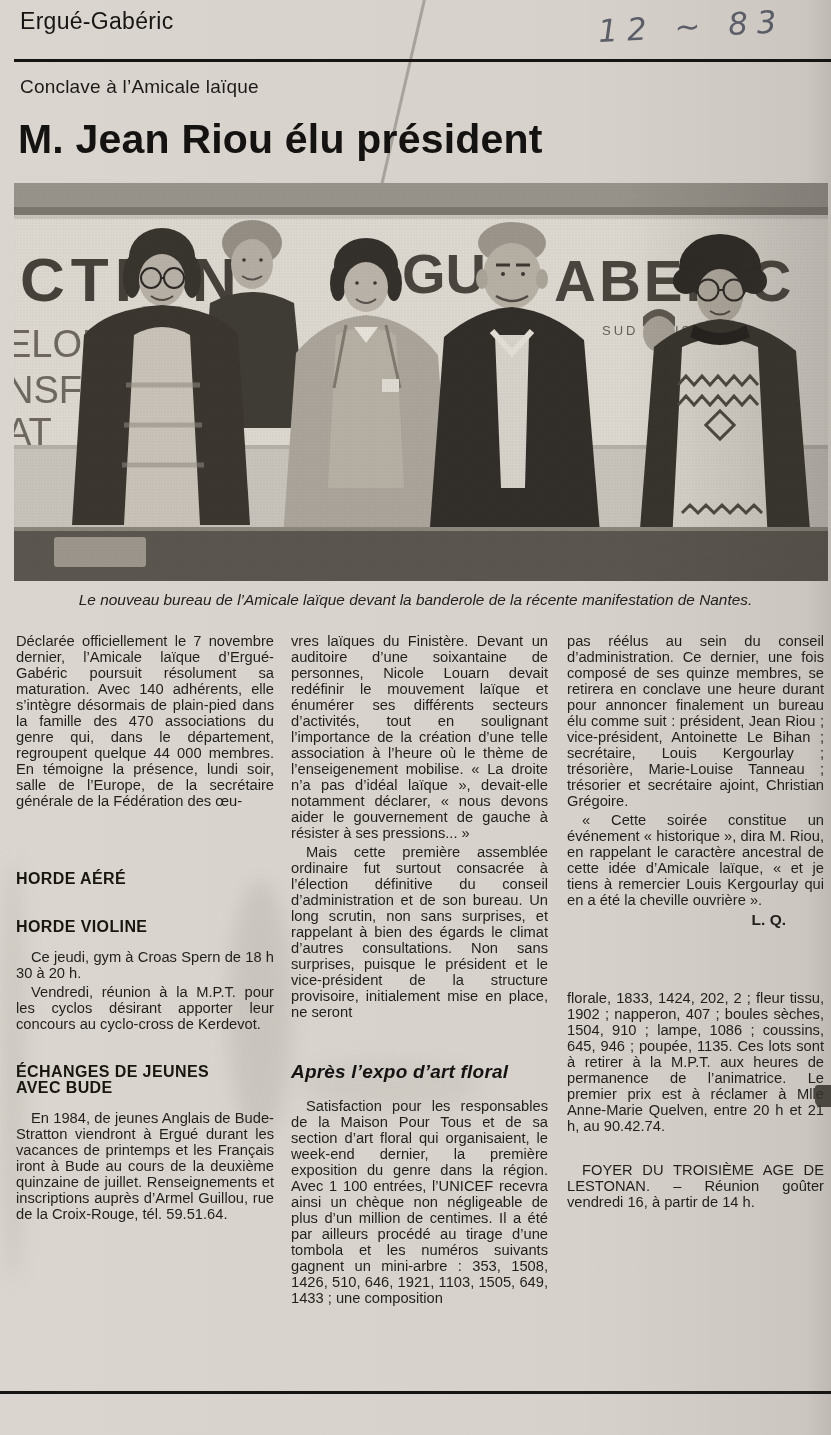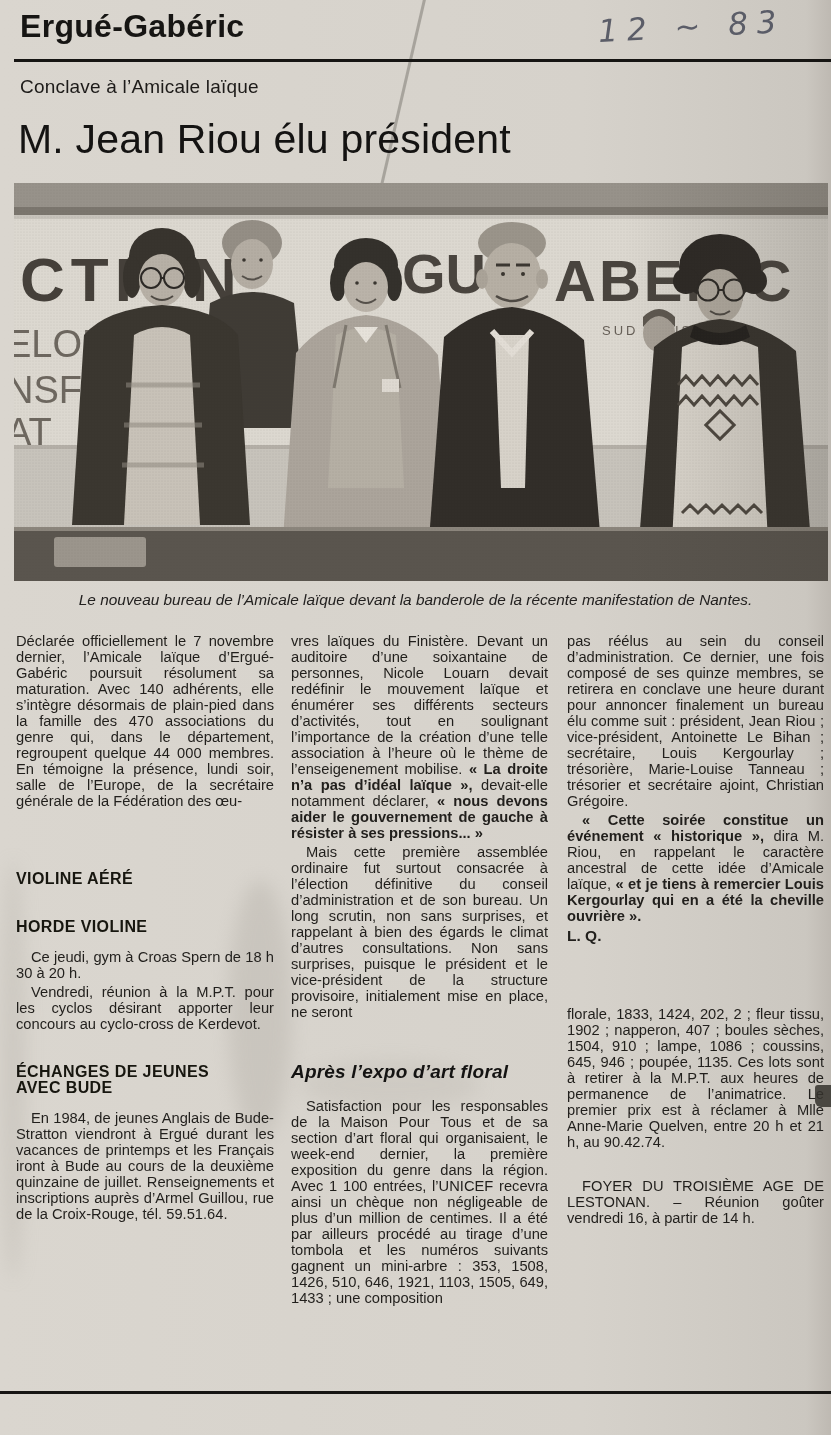--- a/index.html
+++ b/index.html
@@ -1,43 +1,43 @@
 <!DOCTYPE html>
 <html lang="fr"><head>
 <meta charset="utf-8">
 <style>
   html,body{margin:0;padding:0;background:#b9b5ae;}
   .page{
     position:relative;width:831px;height:1435px;overflow:hidden;
     background:linear-gradient(90deg,#dad6cf 0%,#d6d2cb 70%,#cbc7c0 97%,#beb9b2 100%);
     font-family:"Liberation Sans",sans-serif;color:#211f1c;
   }
-  .region{position:absolute;left:20px;top:8px;font-size:32px;font-weight:bold;letter-spacing:.3px;color:#161513;}
+  .region{position:absolute;left:20px;top:8px;font-size:23px;font-weight:normal;letter-spacing:.3px;color:#161513;}
   .handwrite{
     position:absolute;left:598px;top:8px;font-size:31px;color:#474a58;opacity:.85;
     font-style:italic;letter-spacing:9px;transform:rotate(-3deg);font-family:"DejaVu Sans",sans-serif;
   }
   .rule{position:absolute;background:#161513;}
   .rule-top{left:14px;top:59px;width:817px;height:3px;}
   .rule-bottom{left:0;top:1391px;width:831px;height:3px;}
   .kicker{position:absolute;left:20px;top:76px;font-size:19px;font-weight:400;color:#1d1b19;letter-spacing:.2px;}
-  .headline{position:absolute;left:18px;top:116px;font-size:41px;font-weight:normal;color:#141312;letter-spacing:.2px;}
+  .headline{position:absolute;left:18px;top:116px;font-size:41px;font-weight:bold;color:#141312;letter-spacing:.2px;}
   .photo{position:absolute;left:14px;top:183px;width:814px;height:398px;background:#c7c3bb;box-shadow:0 0 0 1px #b0aba3 inset;}
   .caption{position:absolute;left:0;top:591px;width:831px;text-align:center;font-size:15.4px;font-style:italic;color:#232120;}
   .col{position:absolute;top:633px;font-size:14.7px;line-height:16px;}
   .col1{left:16px;width:258px;}
   .col2{left:291px;width:257px;}
   .col3{left:567px;width:257px;}
   .para{margin:0 0 3px;text-align:justify;text-indent:15px;}
   .cont{text-indent:0;}
-  .b{font-weight:bold;}
+  .b{font-weight:normal;}
   .subhead{font-size:16px;font-weight:bold;letter-spacing:.4px;margin:32px 0 14px;color:#17160f;white-space:pre-line;}
   .mt-lg{margin-top:62px;}
   .expo-head{font-size:19px;font-weight:bold;margin:44px 0 18px;letter-spacing:.2px;color:#141312;font-style:italic;}
-  .byline{margin:4px 38px 0 0;font-weight:bold;font-size:15.5px;}
+  .byline{margin:4px 38px 0 0;text-align:right;font-weight:bold;font-size:15.5px;}
   .expo3{margin-top:62px;}
   .foyer{margin-top:28px;}
   .footer{position:absolute;left:10px;top:1398px;width:821px;color:#1b1a18;margin-top:40px;}
   .pgnum{font-size:23px;letter-spacing:1px;}
   .paper{font-size:25px;margin-left:32px;letter-spacing:.5px;}
   .code{font-size:22px;margin-left:148px;}
   .scratch{position:absolute;left:400px;top:-14px;width:3px;height:226px;background:rgba(95,92,86,.4);transform:rotate(13deg);}
   .smudge{position:absolute;border-radius:50%;filter:blur(9px);background:#a9a49c;}
   .sm1{left:228px;top:880px;width:64px;height:260px;opacity:.30;}
   .sm2{left:300px;top:1060px;width:180px;height:50px;opacity:.18;}
@@ -170,21 +170,21 @@
 
       <rect x="0" y="0" width="814" height="398" fill="url(#ht)" opacity="0.16"></rect>
       <rect x="0" y="0" width="814" height="398" fill="url(#shade)"></rect>
     </svg>
   </div>
 
   <div class="caption">Le nouveau bureau de l’Amicale laïque devant la banderole de la récente manifestation de Nantes.</div>
 
   <div class="col col1">
     <p class="para cont">Déclarée officiellement le 7 novembre dernier, l’Amicale laïque d’Ergué-Gabéric poursuit résolument sa maturation. Avec 140 adhérents, elle s’intègre désormais de plain-pied dans la famille des 470 associations du genre qui, dans le département, regroupent quelque 44 000 membres. En témoigne la présence, lundi soir, salle de l’Europe, de la secrétaire générale de la Fédération des œu-</p>
-    <h3 class="subhead mt-lg">VIOLINE AÉRÉ</h3>
+    <h3 class="subhead mt-lg">HORDE AÉRÉ</h3>
     <h3 class="subhead">HORDE VIOLINE</h3>
     <p class="para">Ce jeudi, gym à Croas Spern de 18 h 30 à 20 h.</p>
     <p class="para">Vendredi, réunion à la M.P.T. pour les cyclos désirant apporter leur concours au cyclo-cross de Kerdevot.</p>
     <h3 class="subhead">ÉCHANGES DE JEUNES
 AVEC BUDE</h3>
     <p class="para">En 1984, de jeunes Anglais de Bude-Stratton viendront à Ergué durant les vacances de printemps et les Français iront à Bude au cours de la deuxième quinzaine de juillet. Renseignements et inscriptions auprès d’Armel Guillou, rue de la Croix-Rouge, tél. 59.51.64.</p>
   </div>
 
   <div class="col col2">
     <p class="para cont"><span>vres laïques du Finistère. Devant un auditoire d’une soixantaine de personnes, Nicole Louarn devait redéfinir le mouvement laïque et énumérer ses différents secteurs d’activités, tout en soulignant l’importance de la création d’une telle association à l’heure où le thème de l’enseigenement mobilise. </span><span class="b">« La droite n’a pas d’idéal laïque »,</span><span> devait-elle notamment déclarer, </span><span class="b">« nous devons aider le gouvernement de gauche à résister à ses pressions... »</span></p>

